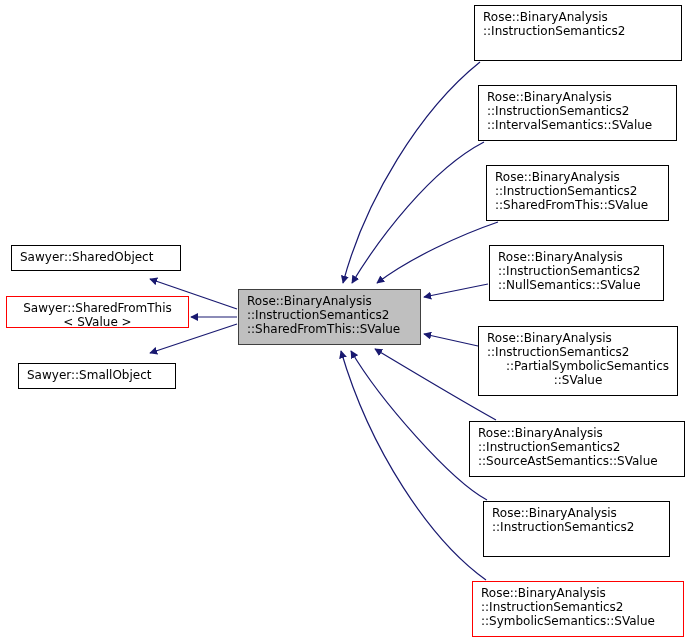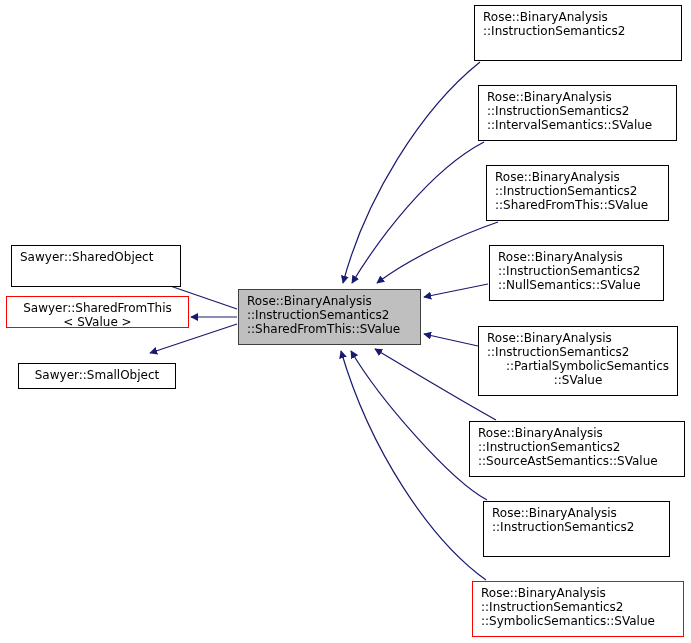--- a/index.html
+++ b/index.html
@@ -31,28 +31,28 @@
       <path d="M484,142 C430,170 378,240 352,283" fill="none" stroke="#191970" stroke-width="1.2" marker-end="url(#arrow)"></path>
       <path d="M498,222 C460,235 410,258 377,283" fill="none" stroke="#191970" stroke-width="1.2" marker-end="url(#arrow)"></path>
       <path d="M488,284 L424,297" fill="none" stroke="#191970" stroke-width="1.2" marker-end="url(#arrow)"></path>
       <path d="M478,346 L424,334" fill="none" stroke="#191970" stroke-width="1.2" marker-end="url(#arrow)"></path>
       <path d="M496,420 C460,400 410,370 375,349" fill="none" stroke="#191970" stroke-width="1.2" marker-end="url(#arrow)"></path>
       <path d="M487,500 C450,480 380,400 351,351" fill="none" stroke="#191970" stroke-width="1.2" marker-end="url(#arrow)"></path>
       <path d="M486,580 C430,540 370,450 341,351" fill="none" stroke="#191970" stroke-width="1.2" marker-end="url(#arrow)"></path>
     </g>
 </svg>
 
-<div class="node" id="n-shared-object" style="left: 11px; top: 245px; width: 170px; height: 42px; border-color: rgb(0, 0, 0);">
+<div class="node" id="n-shared-object" style="left: 11px; top: 245px; width: 170px; height: 26px; border-color: rgb(0, 0, 0);">
   <span class="line">Sawyer::SharedObject</span>
 </div>
 <div class="node red center" id="n-shared-from-this" style="left: 6px; top: 296px; width: 183px; height: 32px; border-color: rgb(255, 0, 0);">
   <span class="line">Sawyer::SharedFromThis</span>
   <span class="line">&lt; SValue &gt;</span>
 </div>
-<div class="node" id="n-small-object" style="left: 18px; top: 363px; width: 158px; height: 26px; border-color: rgb(0, 0, 0); text-align: center;">
+<div class="node" id="n-small-object" style="left: 18px; top: 363px; width: 158px; height: 26px; border-color: rgb(0, 0, 0);">
   <span class="line">Sawyer::SmallObject</span>
 </div>
 
 <div class="node focus" id="n-base" style="left: 238px; top: 289px; width: 183px; height: 56px; background: rgb(191, 191, 191);">
   <span class="line">Rose::BinaryAnalysis</span>
   <span class="line">::InstructionSemantics2</span>
   <span class="line">::SharedFromThis::SValue</span>
 </div>
 
 <div class="node" id="n-concrete" style="left: 474px; top: 5px; width: 208px; height: 56px; border-color: rgb(0, 0, 0);">

